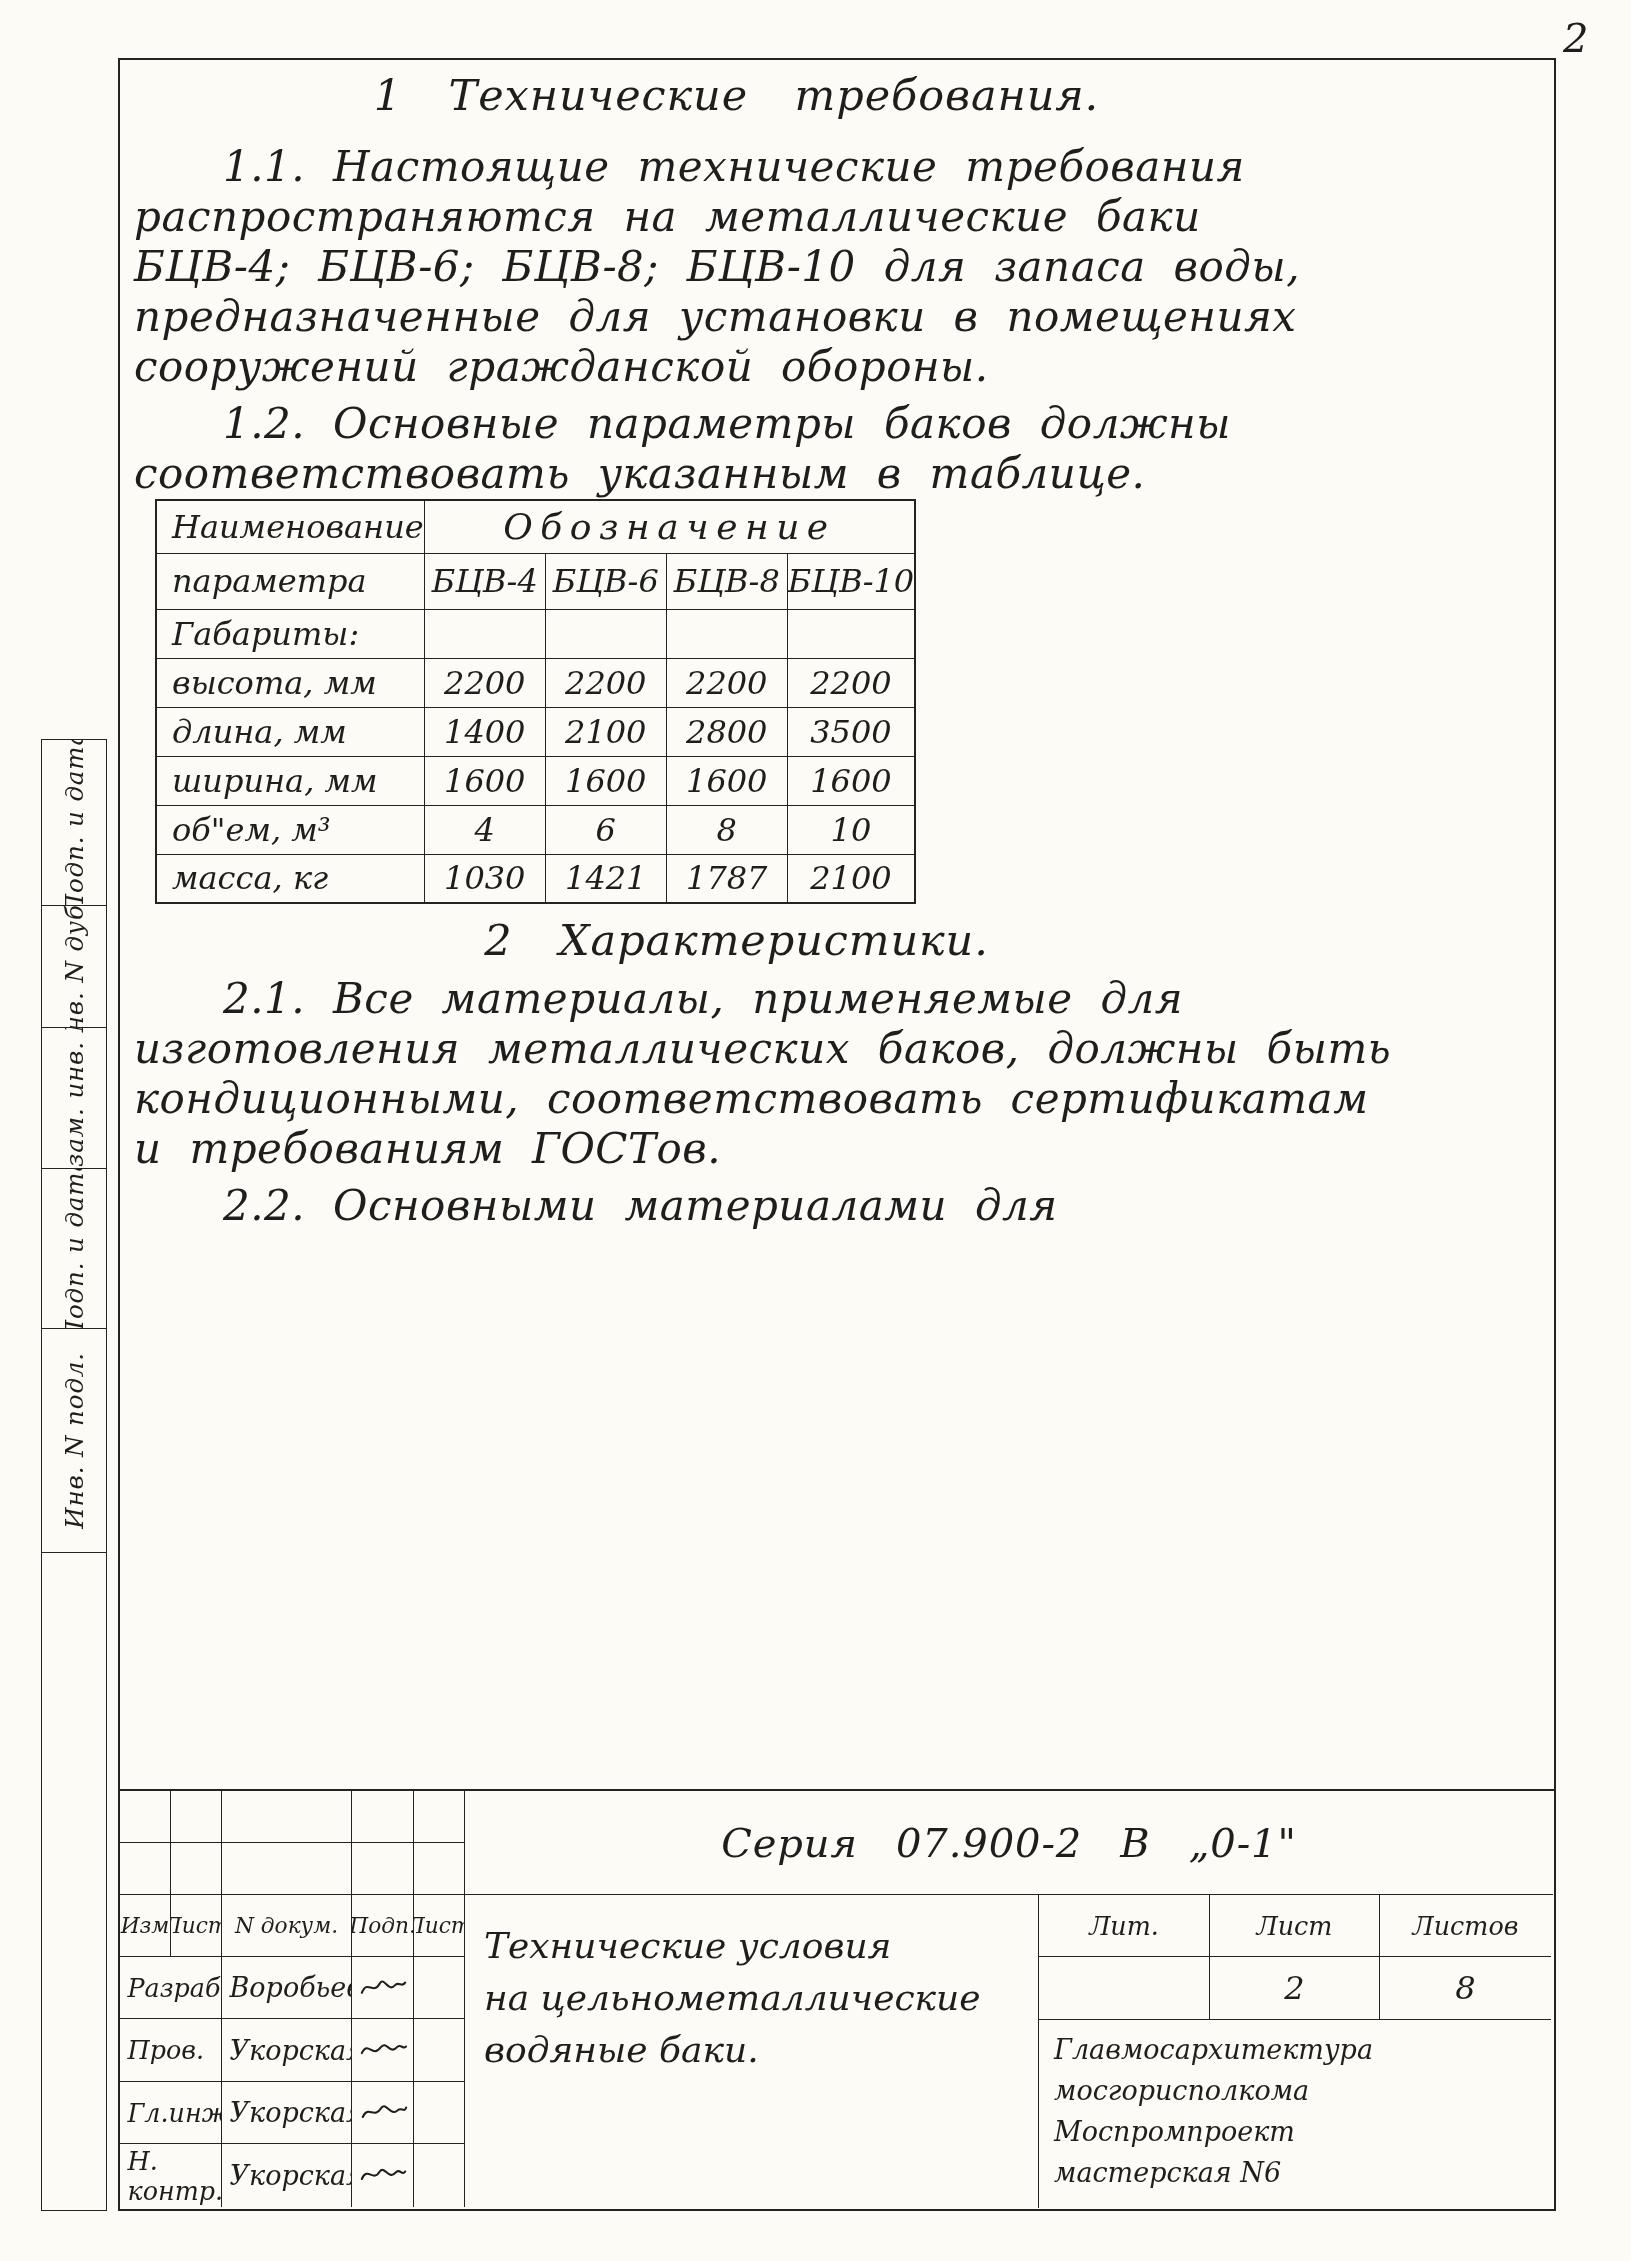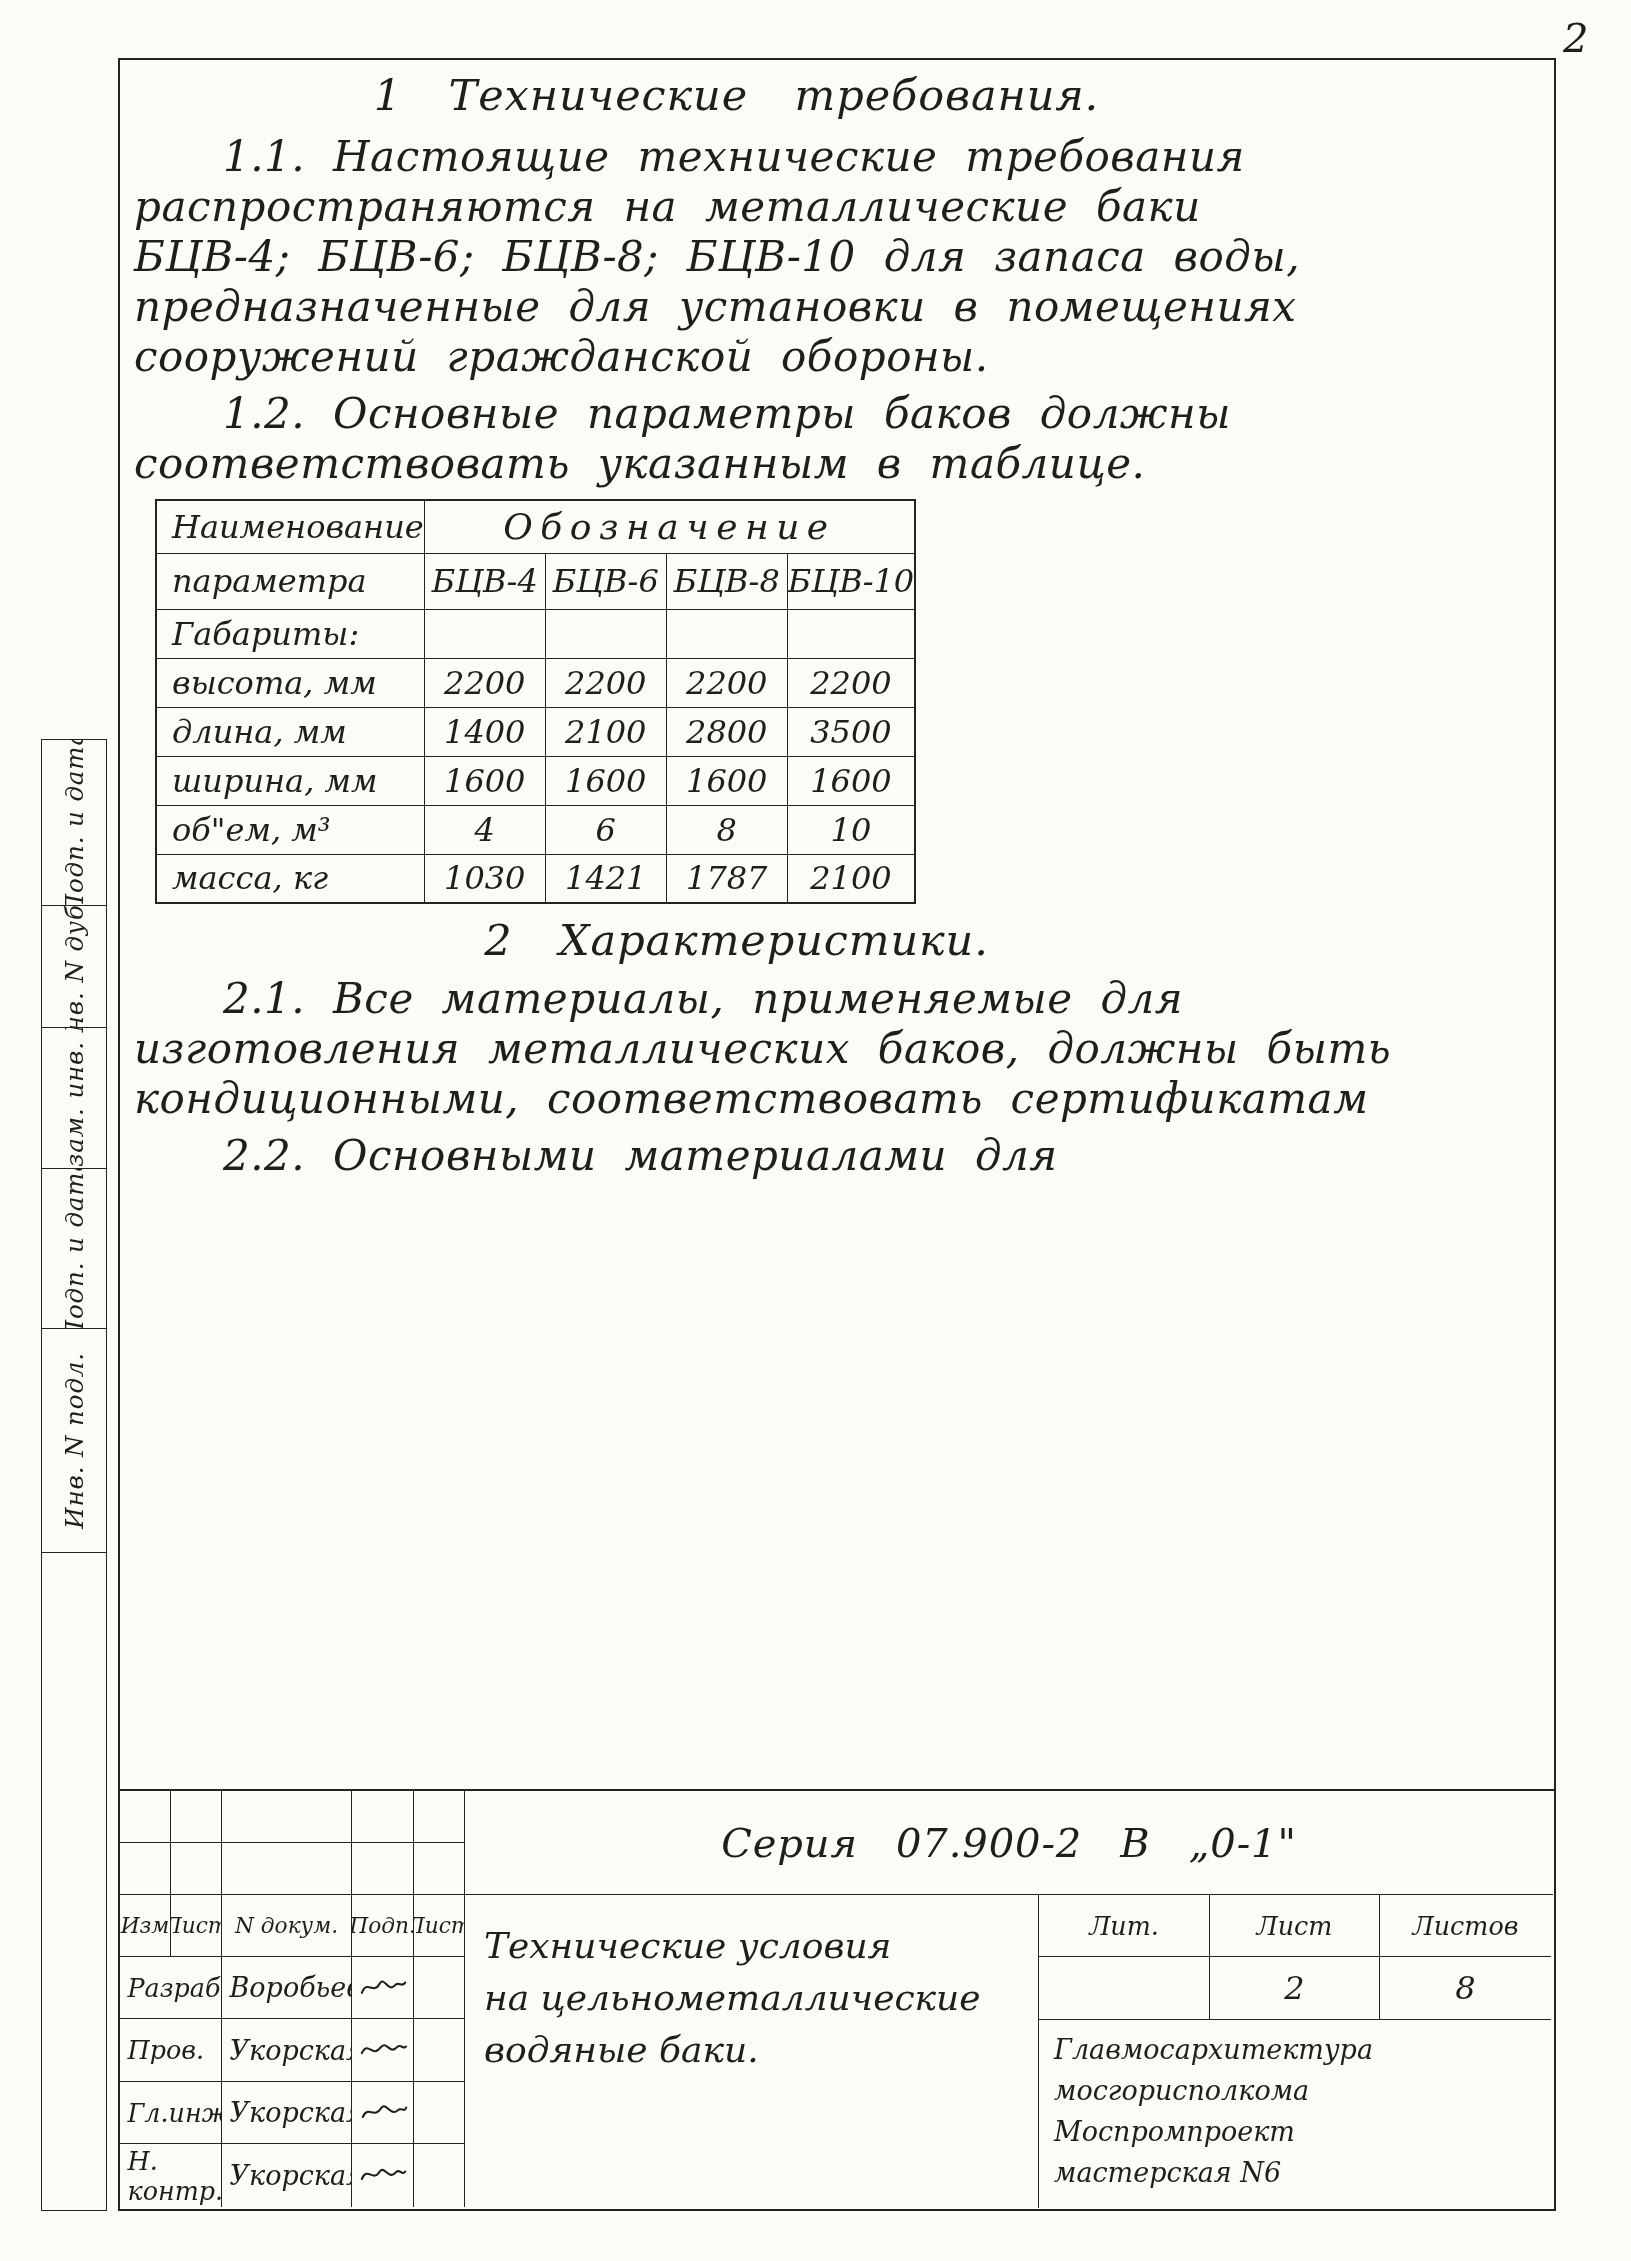--- a/index.html
+++ b/index.html
@@ -12,21 +12,21 @@
   .hw { font-style: italic; }
 
   .page-num { position: absolute; left: 1563px; top: 15px; font-size: 40px; font-style: italic; }
 
   .frame { position: absolute; left: 118px; top: 58px; width: 1438px; height: 2153px; border: 2.8px solid #232323; }
 
   
   .content1 { position: absolute; left: 134px; top: 70px; width: 1412px; }
   .content2 { position: absolute; left: 134px; top: 915px; width: 1412px; }
   .sec-title { width: 1205px; text-align: center; font-size: 43px; word-spacing: 32px; letter-spacing: 0.9px; white-space: nowrap; font-style: italic; }
-  .content1 .sec-title { margin-bottom: 12px; }
+  .content1 .sec-title { margin-bottom: 22px; }
   .content2 .sec-title { margin-bottom: 9.4px; }
   .line { font-size: 42px; line-height: 50px; word-spacing: 14px; letter-spacing: 0.5px; white-space: nowrap; font-style: italic; }
   .indent { text-indent: 89px; }
   .gap-top { margin-top: 6.6px; }
 
   
   .spec-table { position: absolute; left: 155px; top: 499px; border-collapse: collapse; table-layout: fixed; border: 2.8px solid #232323; }
   .spec-table td { border: 1.9px solid #232323; font-size: 32px; font-style: italic; vertical-align: middle; }
   .spec-table td.lbl { text-align: left; padding-left: 15px; }
   .spec-table td.cc { text-align: center; margin-top: 37px; }
@@ -177,20 +177,21 @@
         <td class="cc">2100</td>
       </tr>
     </tbody>
   </table>
 
   <div class="content2">
     <div class="sec-title">2  Характеристики.</div>
     <div class="line indent">2.1.  Все  материалы,  применяемые  для</div>
     <div class="line">изготовления  металлических  баков,  должны  быть</div>
     <div class="line">кондиционными, соответствовать  сертификатам</div>
+    <div class="line">и требованиям  ГОСТов.</div>
     <div class="line indent gap-top">2.2.   Основными  материалами  для</div>
   </div>
 
   <div class="titleblock">
 
     <div class="fb-left">
       <div class="rev-grid">
         <div class="cell"></div>
         <div class="cell"></div>
         <div class="cell"></div>

